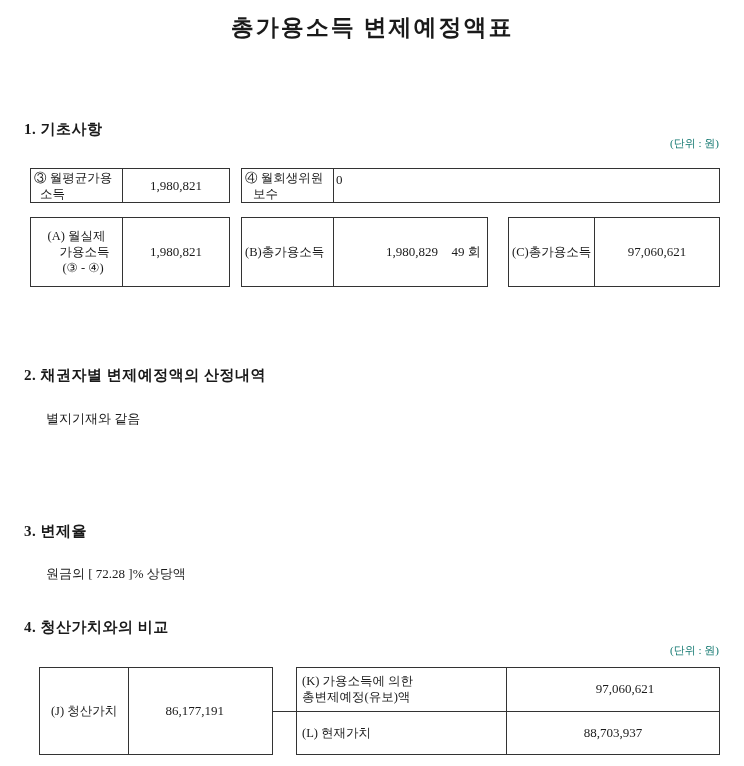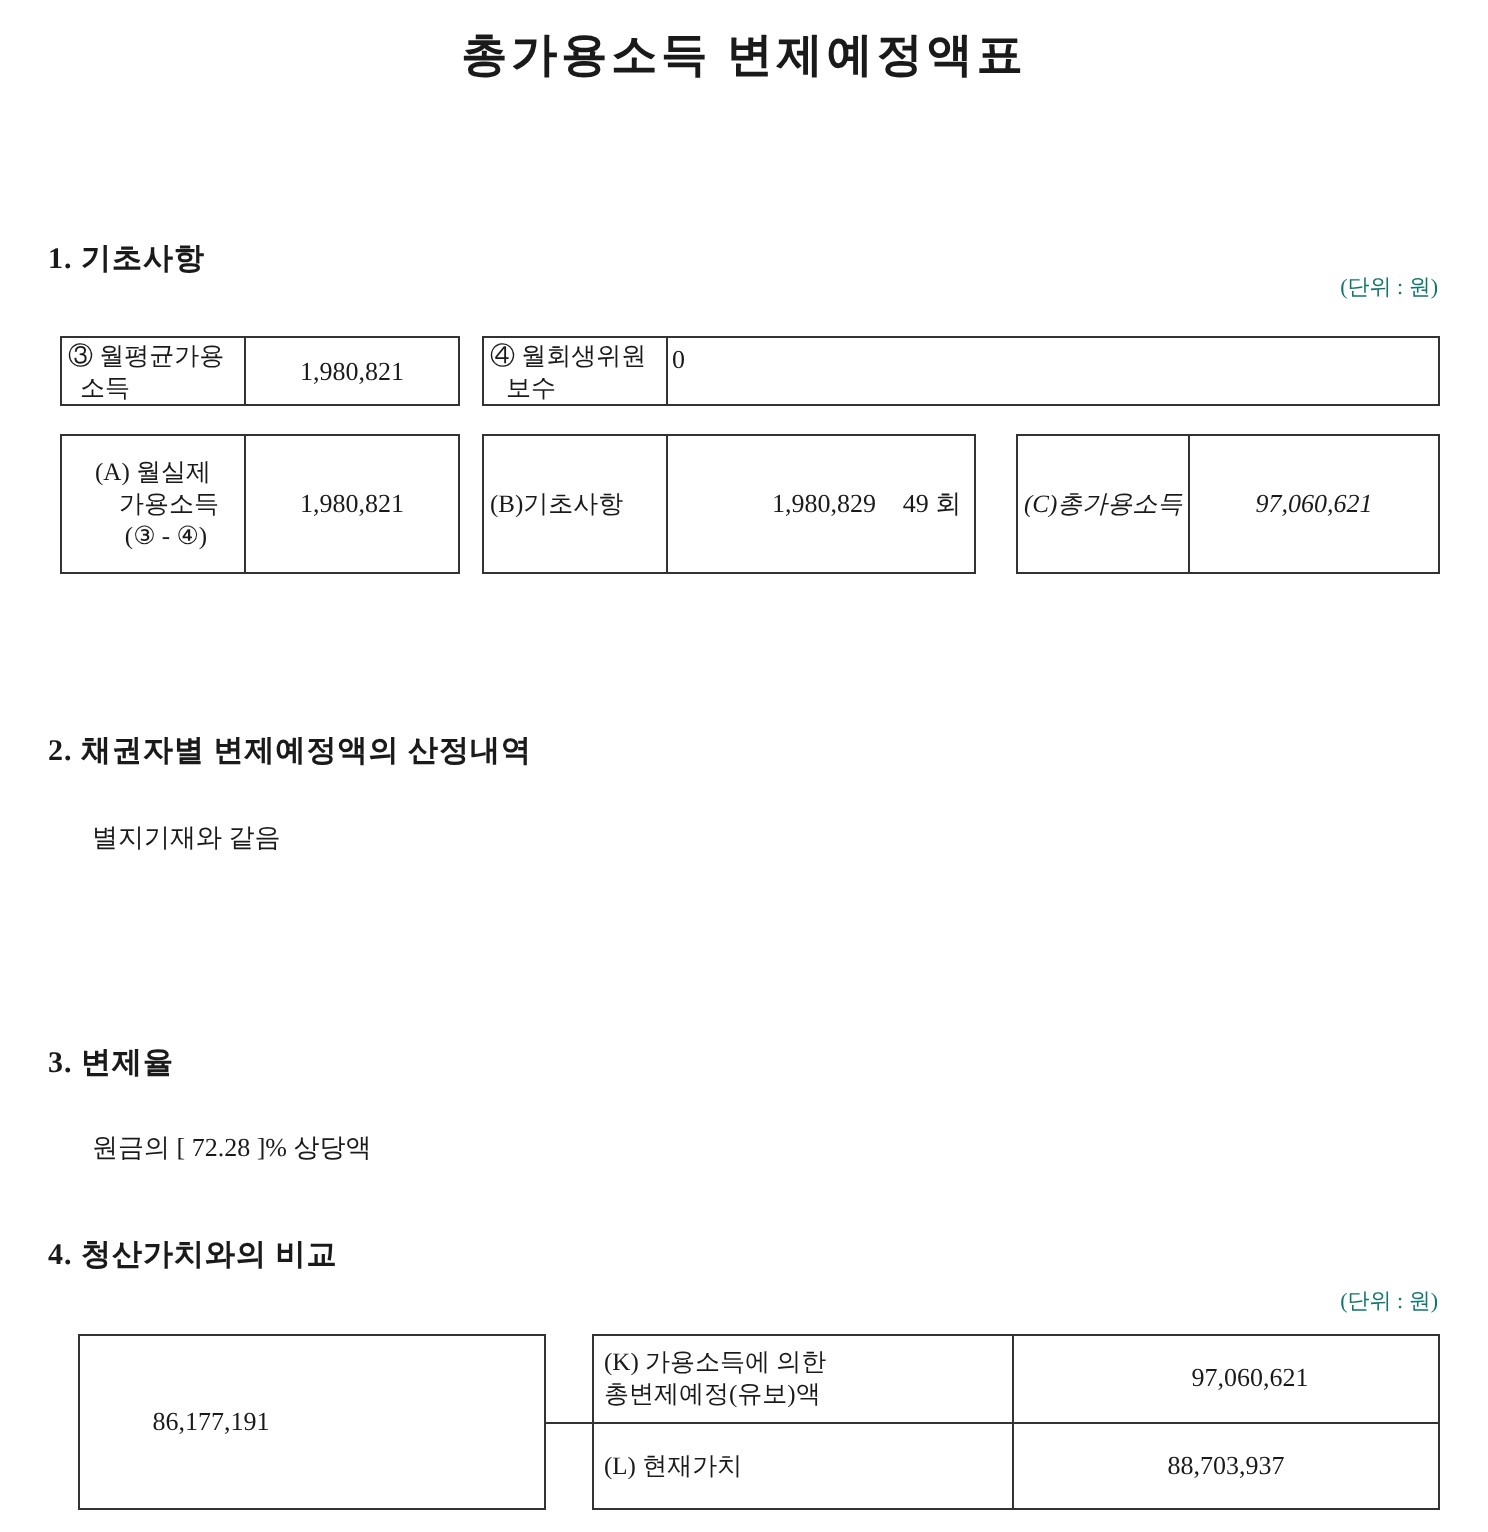--- a/index.html
+++ b/index.html
@@ -105,43 +105,46 @@
     <div class="cell rule" style="width:92px;align-items:center;">
       <span class="ln">(A) 월실제</span>
       <span class="ln" style="margin-left:16px;">가용소득</span>
       <span class="ln" style="margin-left:13px;">(③ - ④)</span>
     </div>
     <div class="val">1,980,821</div>
   </div>
 
   <div class="box" style="left:241px; top:217px; width:247px; height:70px;">
     <div class="cell rule" style="width:92px;">
-      <span class="ln">(B)기초사항</span>
+      <span class="ln">(B)총가용소득</span>
     </div>
     <div class="val right rule" style="width:111px; flex:none;">1,980,829</div>
     <div class="val">49 회</div>
   </div>
 
-  <div class="box" style="left:508px; top:217px; width:212px; height:70px;font-style:italic;">
+  <div class="box" style="left:508px; top:217px; width:212px; height:70px;">
     <div class="cell rule" style="width:86px;">
       <span class="ln">(C)총가용소득</span>
     </div>
     <div class="val">97,060,621</div>
   </div>
 
   <div class="sec-heading" style="top:366px;">2. 채권자별 변제예정액의 산정내역</div>
   <div class="body-text" style="top:410px;">별지기재와 같음</div>
 
   <div class="sec-heading" style="top:522px;">3. 변제율</div>
   <div class="body-text" style="top:565px;">원금의 [ 72.28 ]% 상당액</div>
 
   <div class="sec-heading" style="top:618px;">4. 청산가치와의 비교</div>
   <div class="unit-note" style="top:643px;">(단위 : 원)</div>
 
   <div class="sec4-table" style="left:39px; top:667px; width:234px; height:88px;">
+    <div class="cell rule" style="width:91px; align-items:center;">
+      <span class="ln">(J) 청산가치</span>
+    </div>
     <div class="val rule" style="width:131px; flex:none;">86,177,191</div>
     <div class="narrow"></div>
   </div>
 
   <div class="connector" style="left:273px; top:711px; width:23px;"></div>
 
   <div class="sec4-table" style="left:296px; top:667px; width:424px; height:88px;">
     <div class="sec4-rows">
       <div class="sec4-row rule-b">
         <div class="cell rule" style="width:210px; padding-left:5px;">

